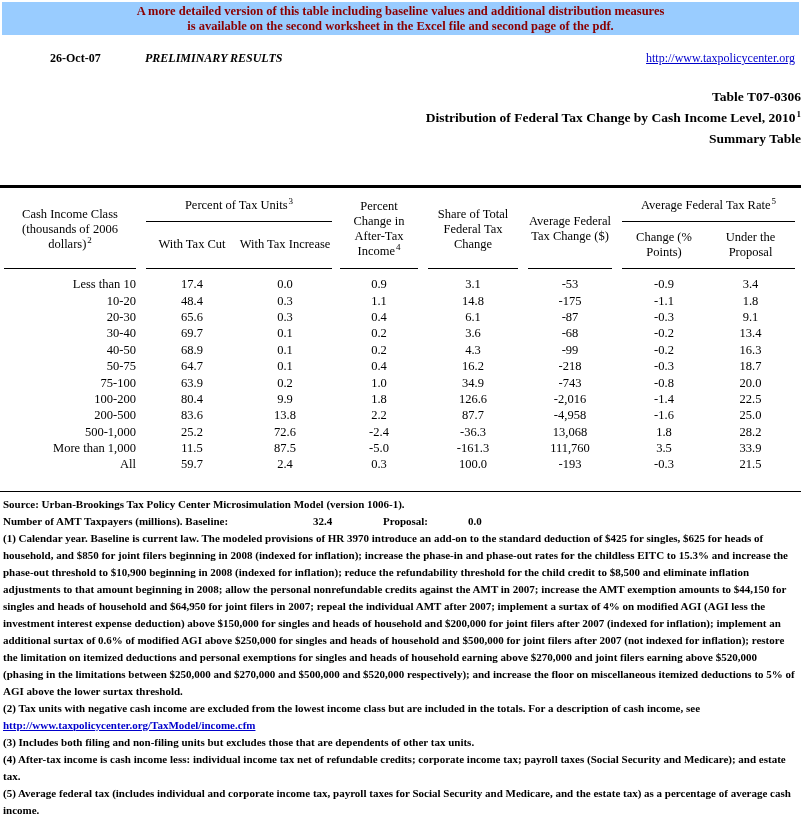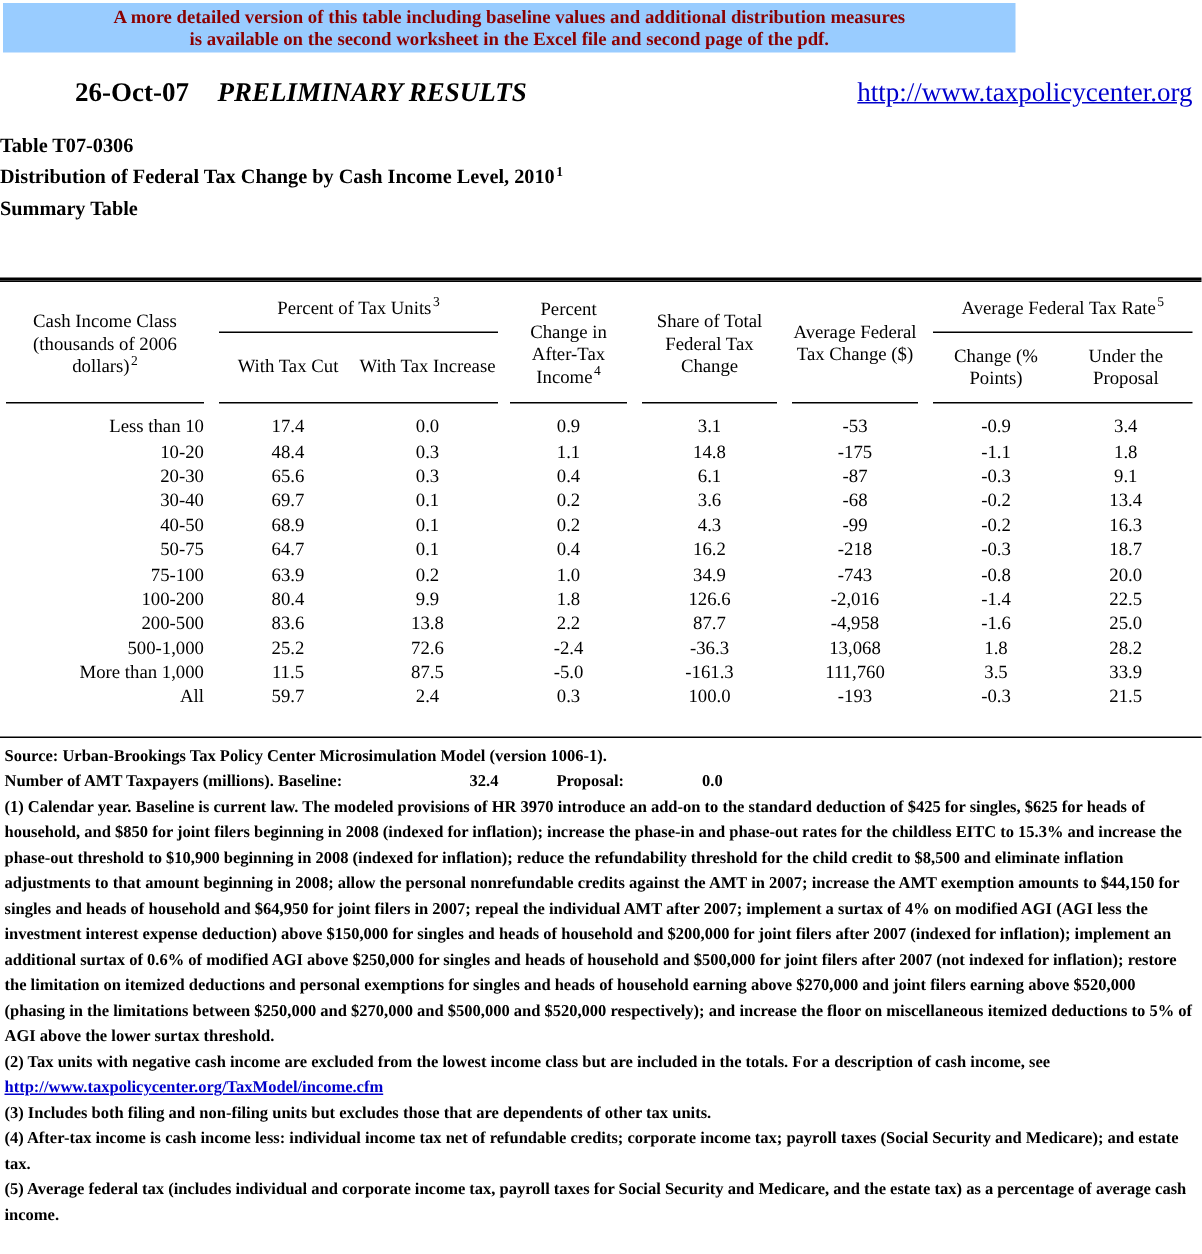--- a/index.html
+++ b/index.html
@@ -5,34 +5,34 @@
   * { box-sizing: border-box; }
   html,body { margin:0; padding:0; }
   body {
     width:801px; height:836px; position:relative;
     background:#ffffff; color:#000;
     font-family:"Liberation Serif", serif;
     overflow:hidden;
   }
   
   .banner {
-    position:absolute; top:2px; left:2px; width:675px; height:33px;
+    position:absolute; top:2px; left:2px; width:797px; height:33px;
     background:var(--banner-bg,#99CCFF);
     color:var(--banner-text,#8B0000);
     font-weight:bold; font-size:12.5px; line-height:15px;
     text-align:center; padding-top:2px;
   }
   
-  .meta { position:absolute; top:51px; left:0; width:801px; height:18px; font-size:18px; }
+  .meta { position:absolute; top:51px; left:0; width:801px; height:18px; font-size:12px; }
   .meta .date   { position:absolute; left:50px;  font-weight:bold; }
   .meta .status { position:absolute; left:145px; font-weight:bold;font-style:italic; }
   .meta .link   { position:absolute; right:6px; }
   a.lnk { color:var(--link,#0000CC); text-decoration:underline; cursor:pointer; }
   
-  .titles { position:absolute; top:86px; left:0; width:801px; text-align:left;
+  .titles { position:absolute; top:86px; left:0; width:801px; text-align:right;
             font-weight:bold; font-size:13.5px; line-height:21px; }
   sup { vertical-align:super; font-size:9px; line-height:0; margin-left:1px; }
   
   .rule-double { position:absolute; top:185px; left:0; width:801px; height:3px;
                  border-top:2px solid #000; border-bottom:1.5px solid #000; }
   .rule-single { position:absolute; top:491px; left:0; width:801px; height:0;
                  border-top:1.5px solid #000; }
   
   table.dist { position:absolute; top:191px; left:4px; width:791px;
                border-collapse:collapse; table-layout:fixed; }
@@ -45,21 +45,21 @@
   tbody tr.data-row, table.dist tr[data-name="table-row"] { height:16.4px; }
   td.num { text-align:center; line-height:16px; }
   th.row-label { font-weight:bold; text-align:right; padding-right:4px; line-height:16px; font-size:12.5px; }
   td.spacer { border:none; }
   
   .notes { position:absolute; top:496px; left:3px; width:796px;
            font-size:11px; line-height:17px;font-weight:bold; }
   .notes p { margin:0; }
   .amt-line { position:relative; height:17px; }
   .amt-line .v1 { position:absolute; left:310px; }
-  .amt-line .l2 { position:absolute; left:368px; }
+  .amt-line .l2 { position:absolute; left:380px; }
   .amt-line .v2 { position:absolute; left:465px; }
 </style>
 </head>
 <body>
 
 <div class="banner" data-name="detail-banner">
   <div data-name="banner-line-1">A more detailed version of this table including baseline values and additional distribution measures</div>
   <div data-name="banner-line-2">is available on the second worksheet in the Excel file and second page of the pdf.</div>
 </div>
 

